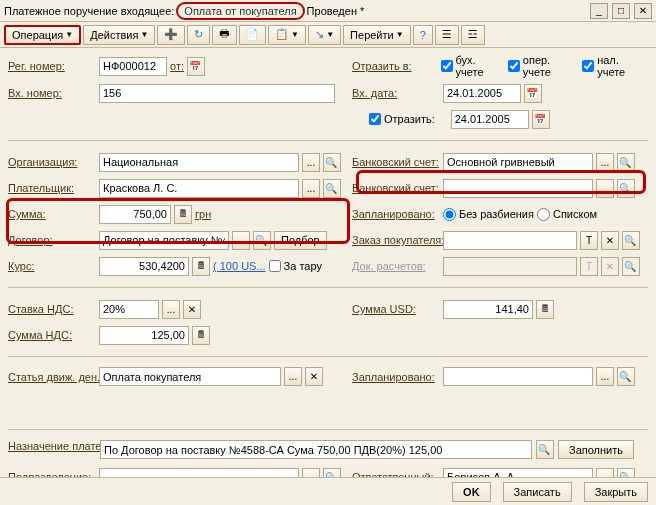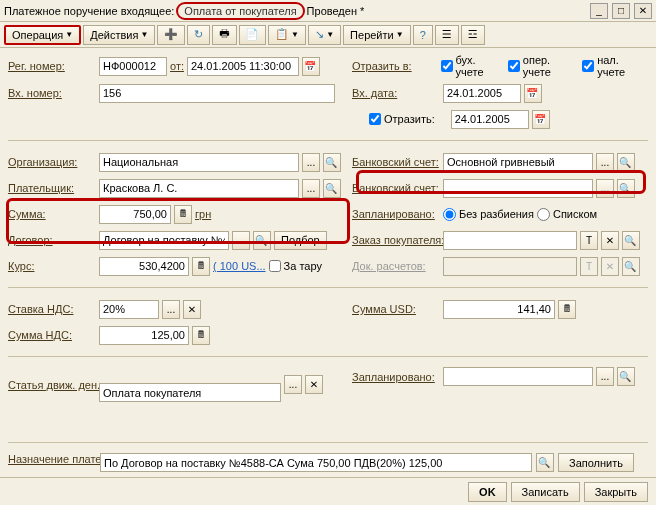--- a/index.html
+++ b/index.html
@@ -22,21 +22,21 @@
 input[type=text], .input { height: 19px; border: 1px solid #b0a88f; background: #fff; padding: 0 3px; font-size: 11px; }
 .input.right { text-align: right; }
 .inbtn { width: 18px; height: 19px; border: 1px solid #b0a88f; background: linear-gradient(#fdfaf0,#ede4cf); display: inline-flex; align-items: center; justify-content: center; cursor: pointer; font-size: 10px; }
 .chk { display: flex; align-items: center; gap: 3px; }
 .chk input { width: 12px; height: 12px; }
 .radio { display: flex; align-items: center; gap: 3px; }
 .highlight-box { position: absolute; border: 3px solid #b00; border-radius: 6px; pointer-events: none; }
 .hb1 { left: 356px; top: 170px; width: 290px; height: 24px; }
 .hb2 { left: 6px; top: 198px; width: 344px; height: 46px; }
 .divider { height: 1px; background: #c8bfa6; margin: 6px 0; }
-.bottom-bar { position: absolute; bottom: 0; left: 0; right: 0; height: 28px; background: #f4efe3; border-top: 1px solid #c0b89f; display: flex; align-items: center; justify-content: flex-end; gap: 4px; padding: 0 8px; }
+.bottom-bar { position: absolute; bottom: 0; left: 0; right: 0; height: 28px; background: #f4efe3; border-top: 1px solid #c0b89f; display: flex; align-items: center; justify-content: flex-end; gap: 12px; padding: 0 8px; }
 .btn { height: 20px; padding: 0 10px; border: 1px solid #b0a88f; background: linear-gradient(#fdfaf0,#ede4cf); cursor: pointer; font-size: 11px; }
 .disabled-text { color: #999; }
 .disabled-box { background: #f4efe3 !important; }
 .dots::after { content: "..."; }
 </style>
 </head>
 <body>
 
 <div class="titlebar">
   <div class="titlebar-text">
@@ -89,21 +89,20 @@
   <div class="tb-btn">☲</div>
 </div>
 
 <div class="form">
 
   <div class="row">
     <div class="col-left">
       <span class="lbl lbl-w1">Рег. номер:</span>
       <input type="text" class="input" style="width: 68px;" value="НФ000012">
       <span class="lbl">от:</span>
-      <input type="text" class="input" style="width: 112px;" value="24.01.2005 11:30:00">
       <span class="inbtn">📅</span>
     </div>
     <div class="col-right">
       <span class="lbl lbl-w2">Отразить в:</span>
       <label class="chk">
           <input type="checkbox" checked="" style="">
           <span>бух. учете</span>
         </label>
       <label class="chk">
           <input type="checkbox" checked="" style="">
@@ -235,40 +234,40 @@
 
   <div class="row">
     <div class="col-left">
       <span class="lbl lbl-w1">Ставка НДС:</span>
       <input type="text" class="input" style="width: 60px;" value="20%">
       <span class="inbtn dots"></span>
       <span class="inbtn">✕</span>
     </div>
     <div class="col-right">
       <span class="lbl lbl-w2">Сумма USD:</span>
-      <input type="text" class="input right" style="width: 112px;" value="141,40">
+      <input type="text" class="input right" style="width: 90px;" value="141,40">
       <span class="inbtn">🖩</span>
     </div>
   </div>
 
   <div class="row">
     <div class="col-left">
       <span class="lbl lbl-w1">Сумма НДС:</span>
       <input type="text" class="input right" style="width: 90px;" value="125,00">
       <span class="inbtn">🖩</span>
     </div>
     <div class="col-right"></div>
   </div>
 
   <div class="divider"></div>
 
   <div class="row" style="align-items:flex-start">
     <div class="col-left">
       <span class="lbl lbl-w1" style="line-height:12px">Статья движ. ден. средств:</span>
-      <input type="text" class="input" style="width: 182px; margin-top: 16px;" value="Оплата покупателя">
+      <input type="text" class="input" style="width: 182px;" value="Оплата покупателя">
       <span class="inbtn dots"></span>
       <span class="inbtn">✕</span>
     </div>
     <div class="col-right">
       <span class="lbl lbl-w2">Запланировано:</span>
       <input type="text" class="input" style="width: 150px;">
       <span class="inbtn dots"></span>
       <span class="inbtn">🔍</span>
     </div>
   </div>

